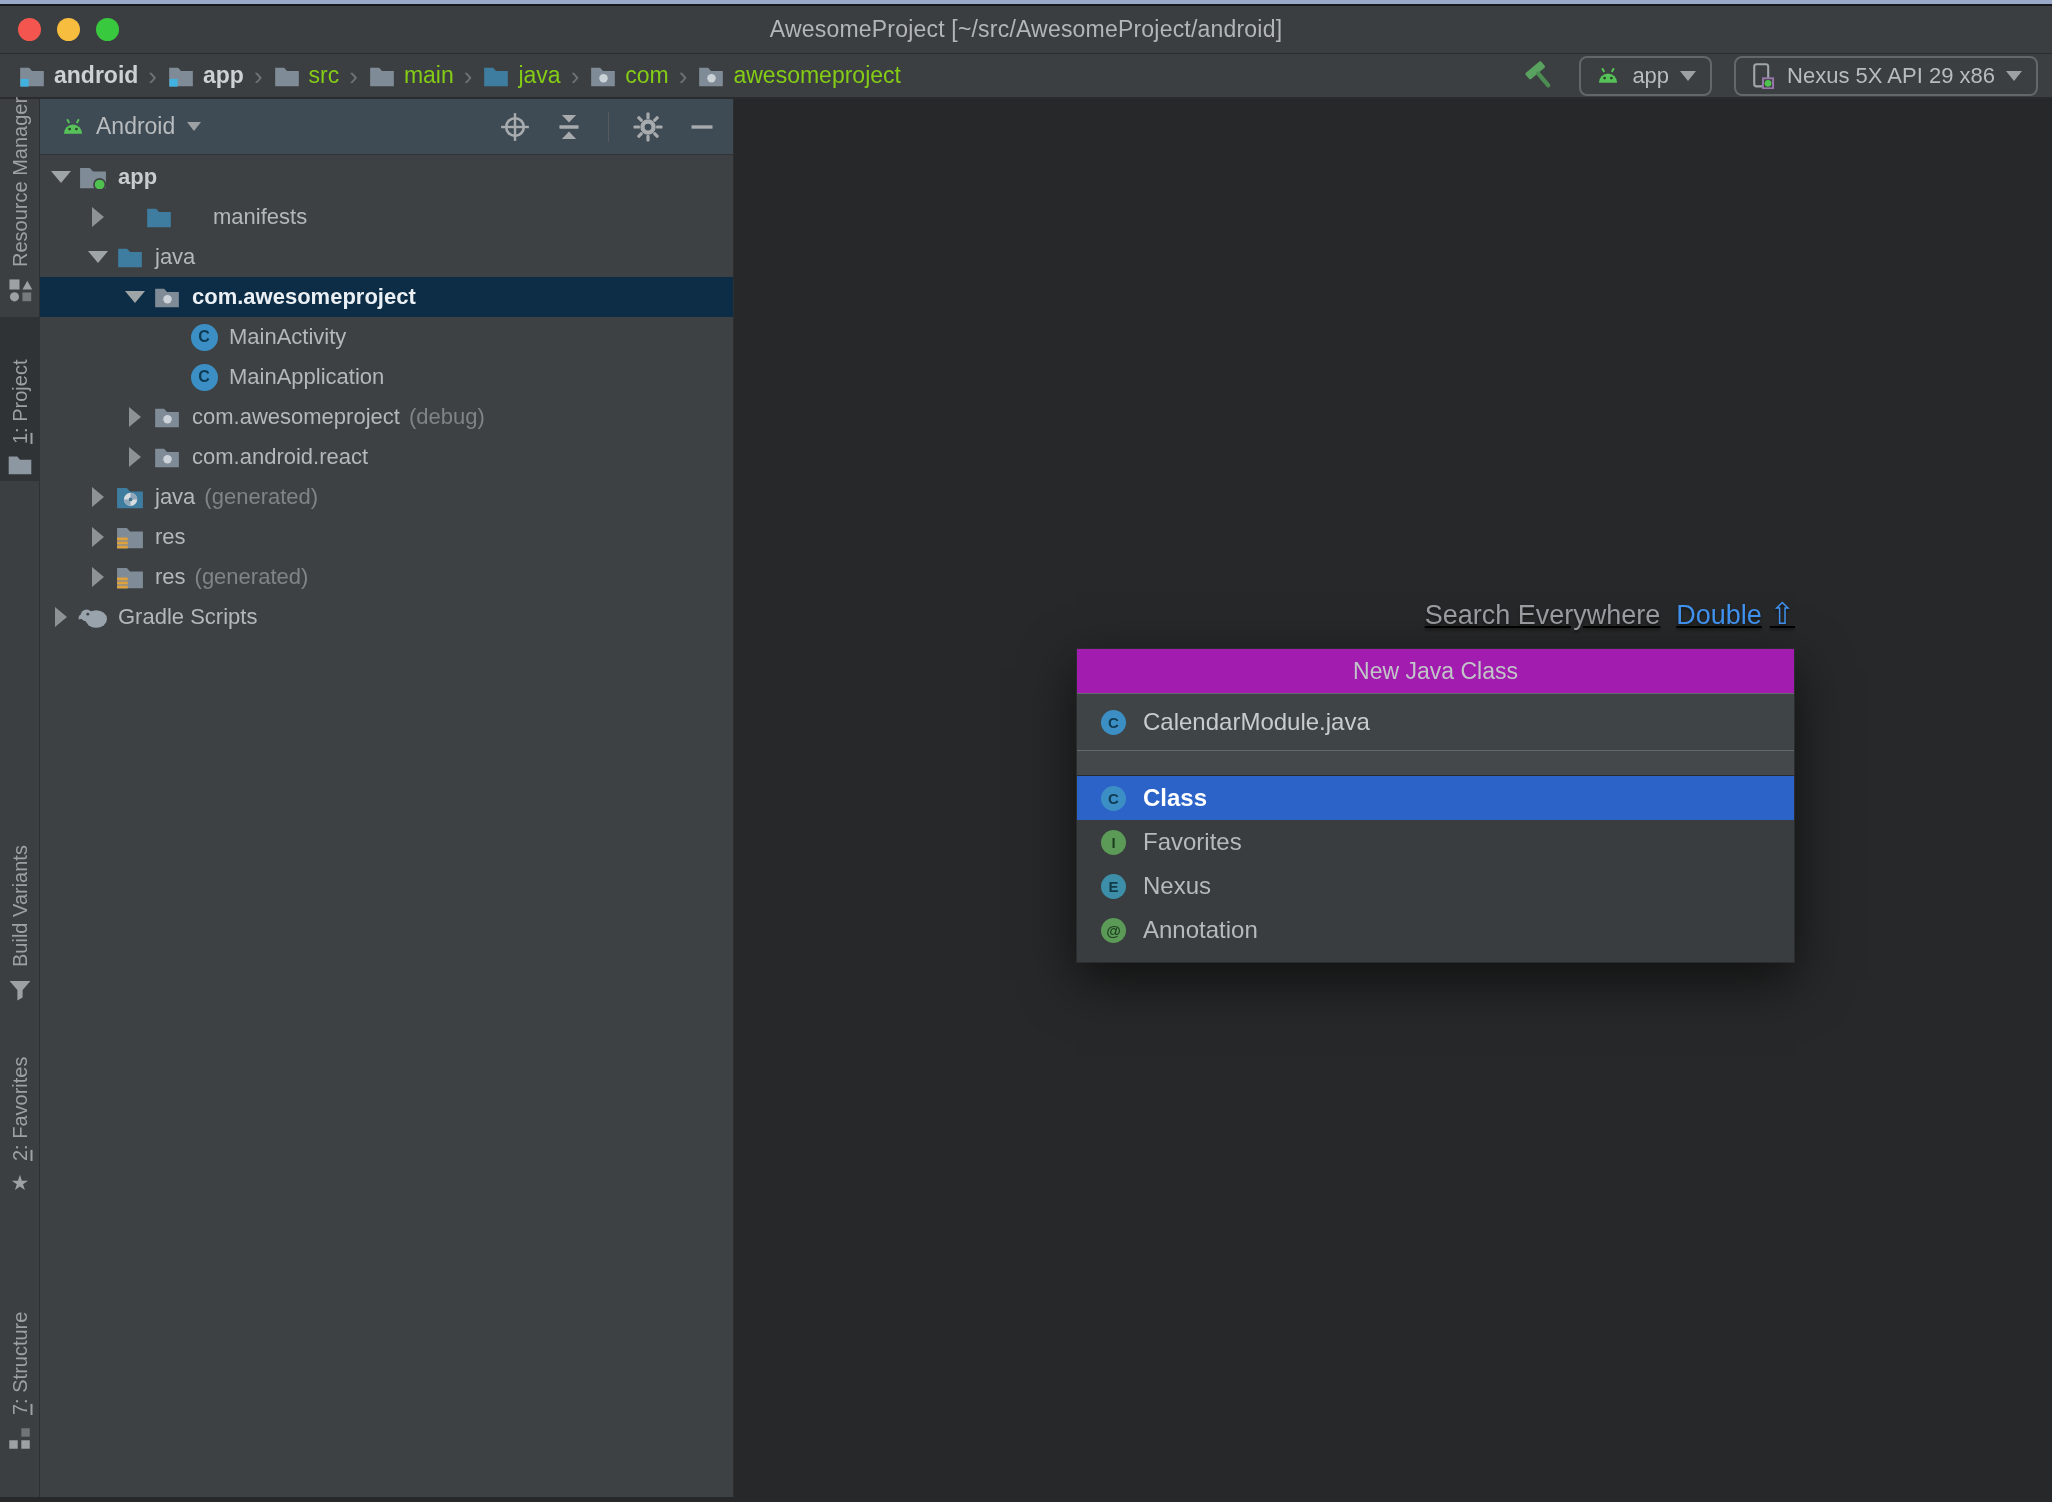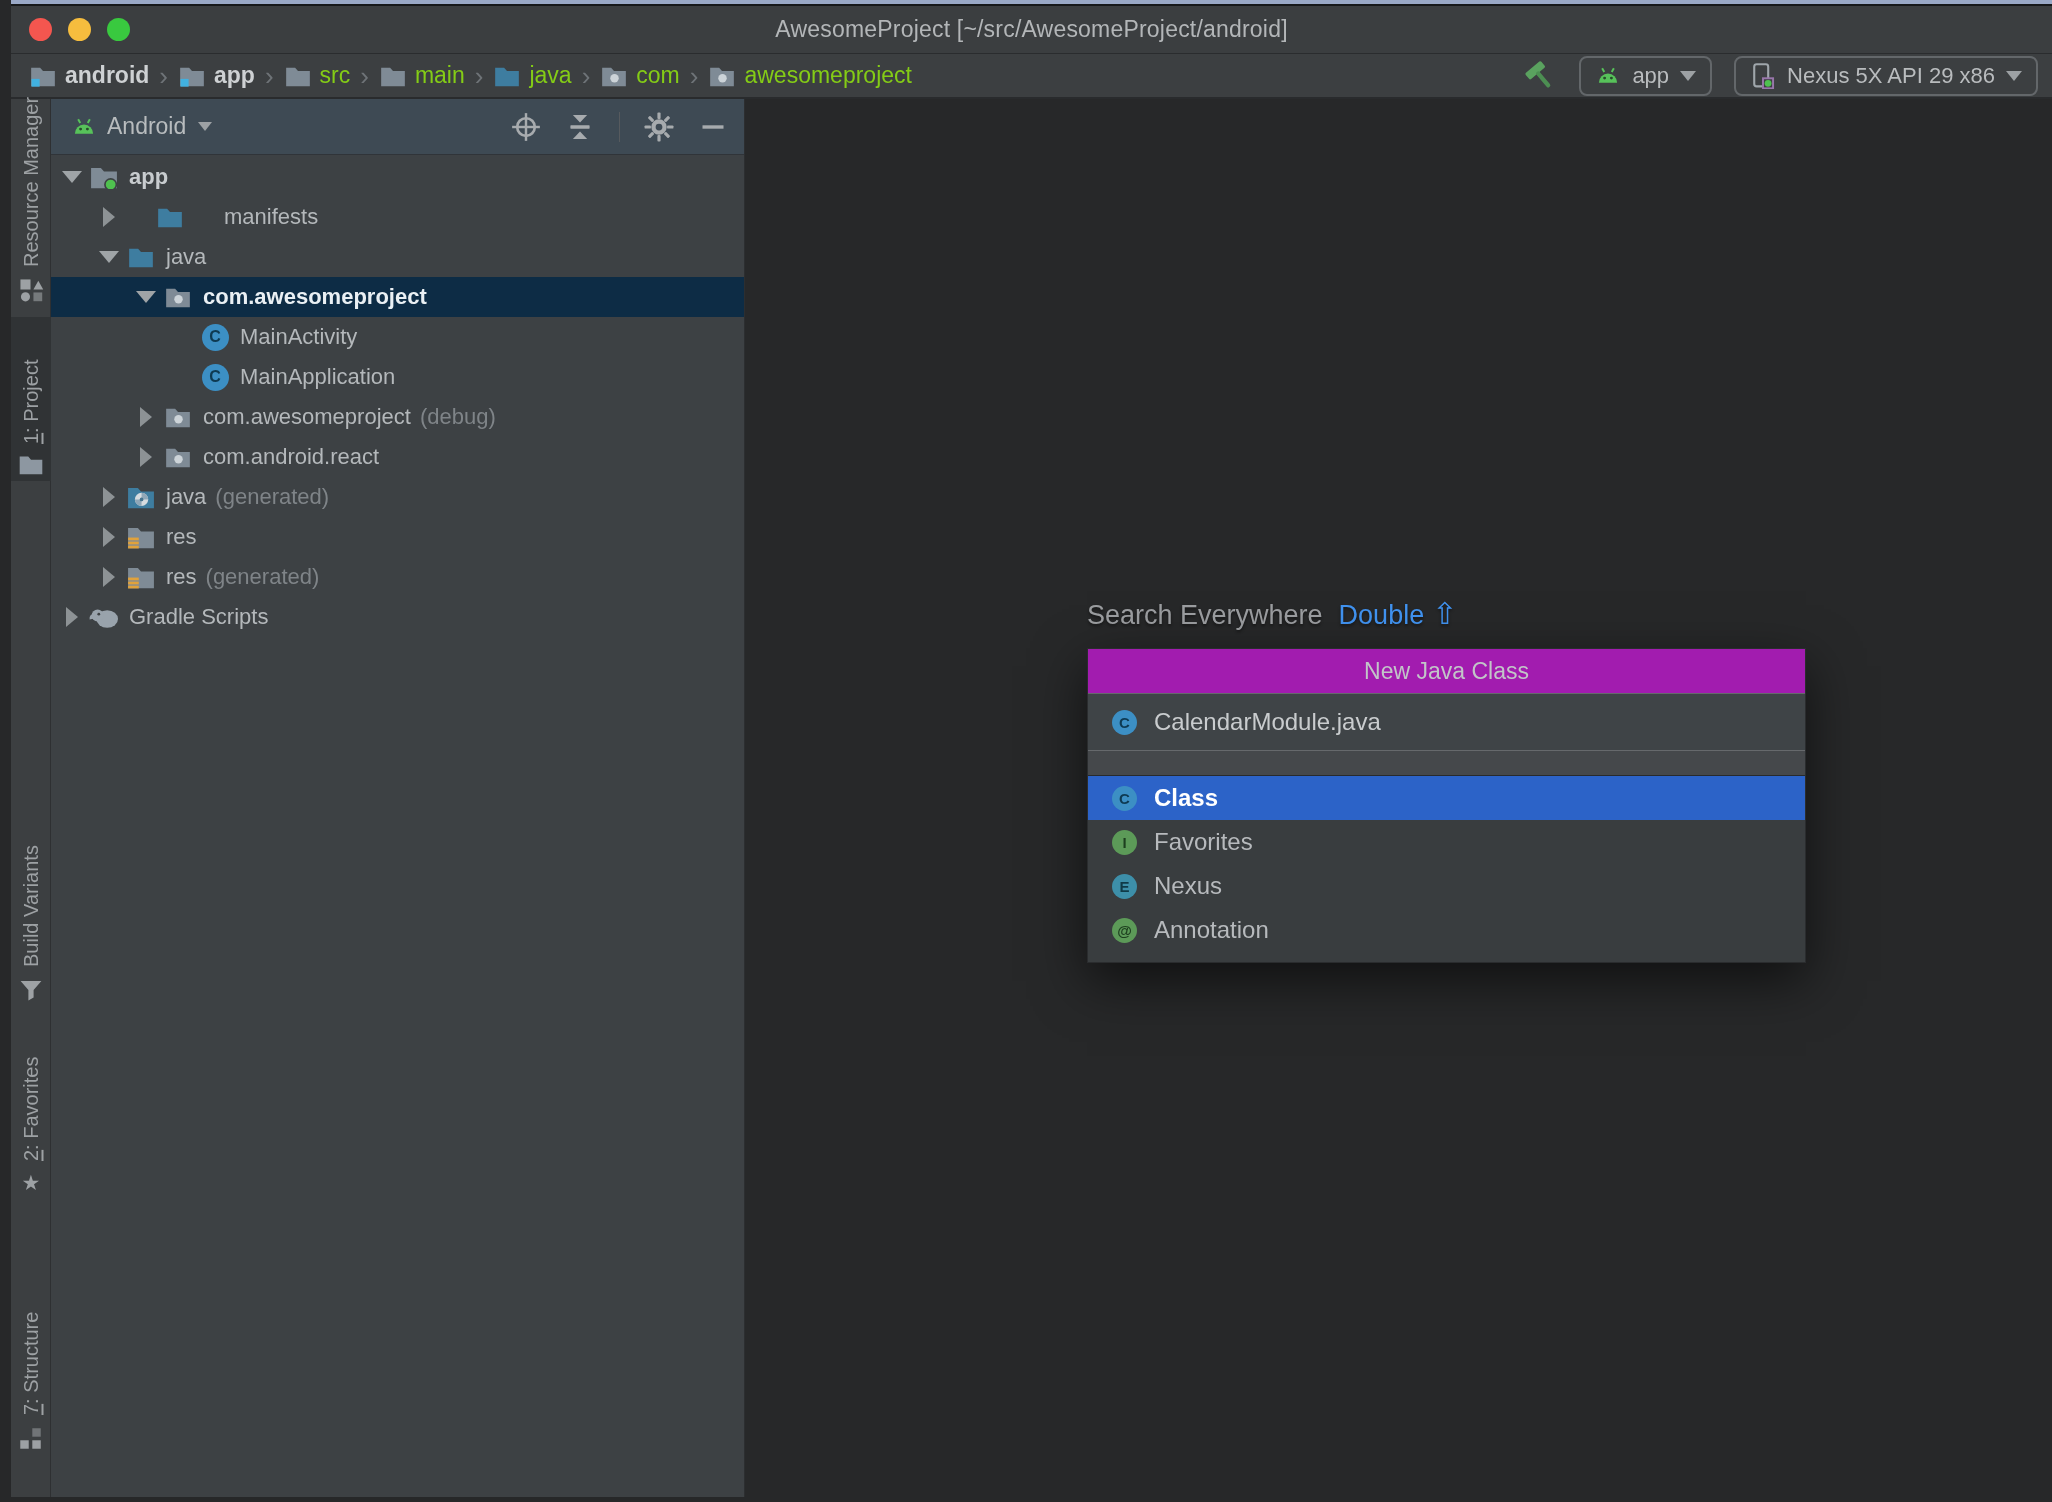--- a/index.html
+++ b/index.html
@@ -1,18 +1,18 @@
 <!DOCTYPE html>
 <html><head>
 <meta charset="utf-8">
 <style>
   * { margin:0; padding:0; box-sizing:border-box; }
   html,body { width:2052px; height:1502px; overflow:hidden; background:#272829;
               font-family:"Liberation Sans", sans-serif; }
-  .window { position:relative; width:2052px; height:1502px;padding-left:11px; }
+  .window { position:relative; width:2052px; height:1502px; }
 
   
   .top-strip { height:6px; background:#9aa9c7; border-bottom:2px solid #17191b; }
 
   
   .titlebar { height:48px; background:#3b3e40; border-bottom:1px solid #2a2c2e;
               position:relative; display:flex; align-items:center; justify-content:center; }
   .traffic { position:absolute; left:18px; top:0; height:100%; display:flex; align-items:center; gap:16px; }
   .light { width:23px; height:23px; border-radius:50%; }
   .light.red    { background:#f4564f; }
@@ -77,23 +77,23 @@
   .tree-row.selected .tree-label { color:#eaf0f4; font-weight:bold; }
   .tree-suffix { font-size:22px; color:#7f8488; margin-left:9px; white-space:nowrap; }
 
   .kind-icon { display:inline-flex; align-items:center; justify-content:center;
                border-radius:50%; font-weight:bold; flex:none; }
   .kind-icon.size-tree { width:27px; height:27px; font-size:16px; }
   .kind-icon.size-popup { width:25px; height:25px; font-size:15px; }
 
   
   .editor { flex:1; position:relative; background:#272829; }
-  .hint { position:absolute; left:342px; width:719px; top:497px; text-align:left;
+  .hint { position:absolute; left:342px; width:719px; top:497px; text-align:right;
           font-size:27px; white-space:nowrap;
-          text-shadow:0 2px 3px rgba(0,0,0,.45); }
+          text-shadow:0 2px 3px rgba(0,0,0,.45);text-decoration:underline; }
   .hint .hint-main { color:#9b9da0; }
   .hint .hint-action { color:#4193f0; margin-left:16px; }
   .hint .hint-symbol { color:#4193f0; font-size:30px; margin-left:8px; }
 
   
   .popup { position:absolute; left:342px; top:549px; width:719px;
            background:#393d3f; border:1px solid #2a2c2e;
            box-shadow:0 18px 50px rgba(0,0,0,.6); }
   .popup-header { height:45px; background:#a21caf; border-bottom:1px solid #66696c;
                   display:flex; align-items:center; justify-content:center;

